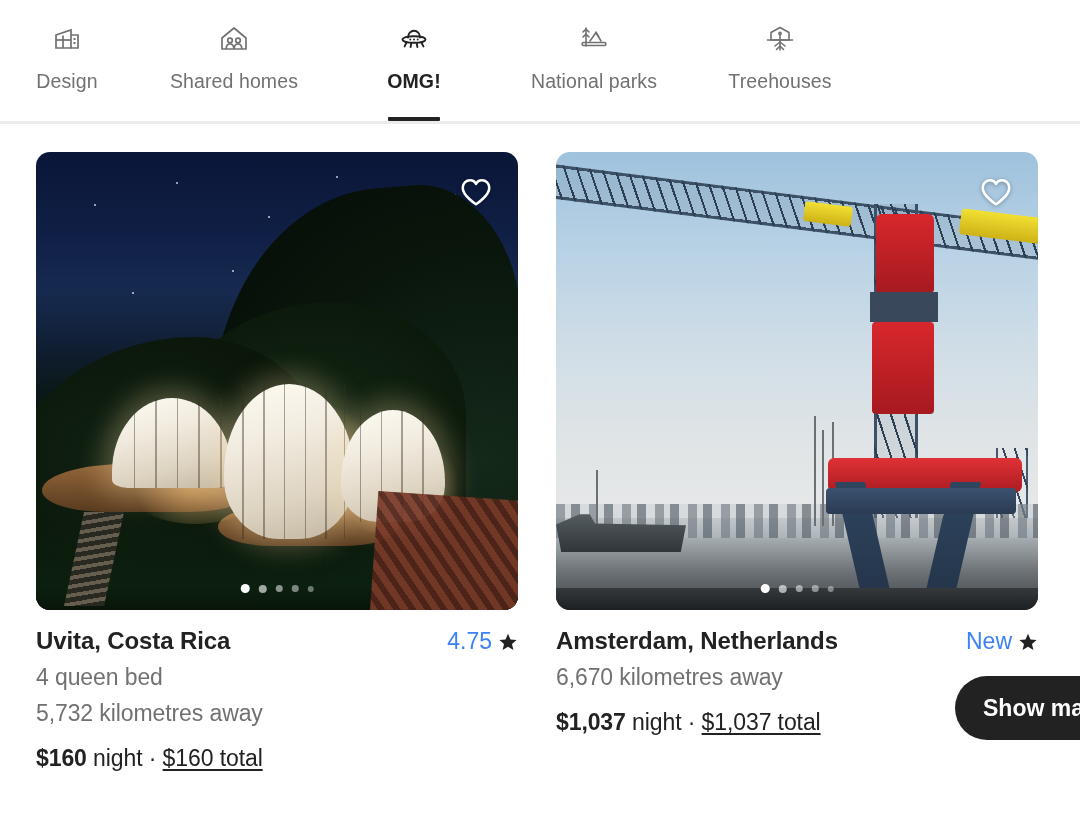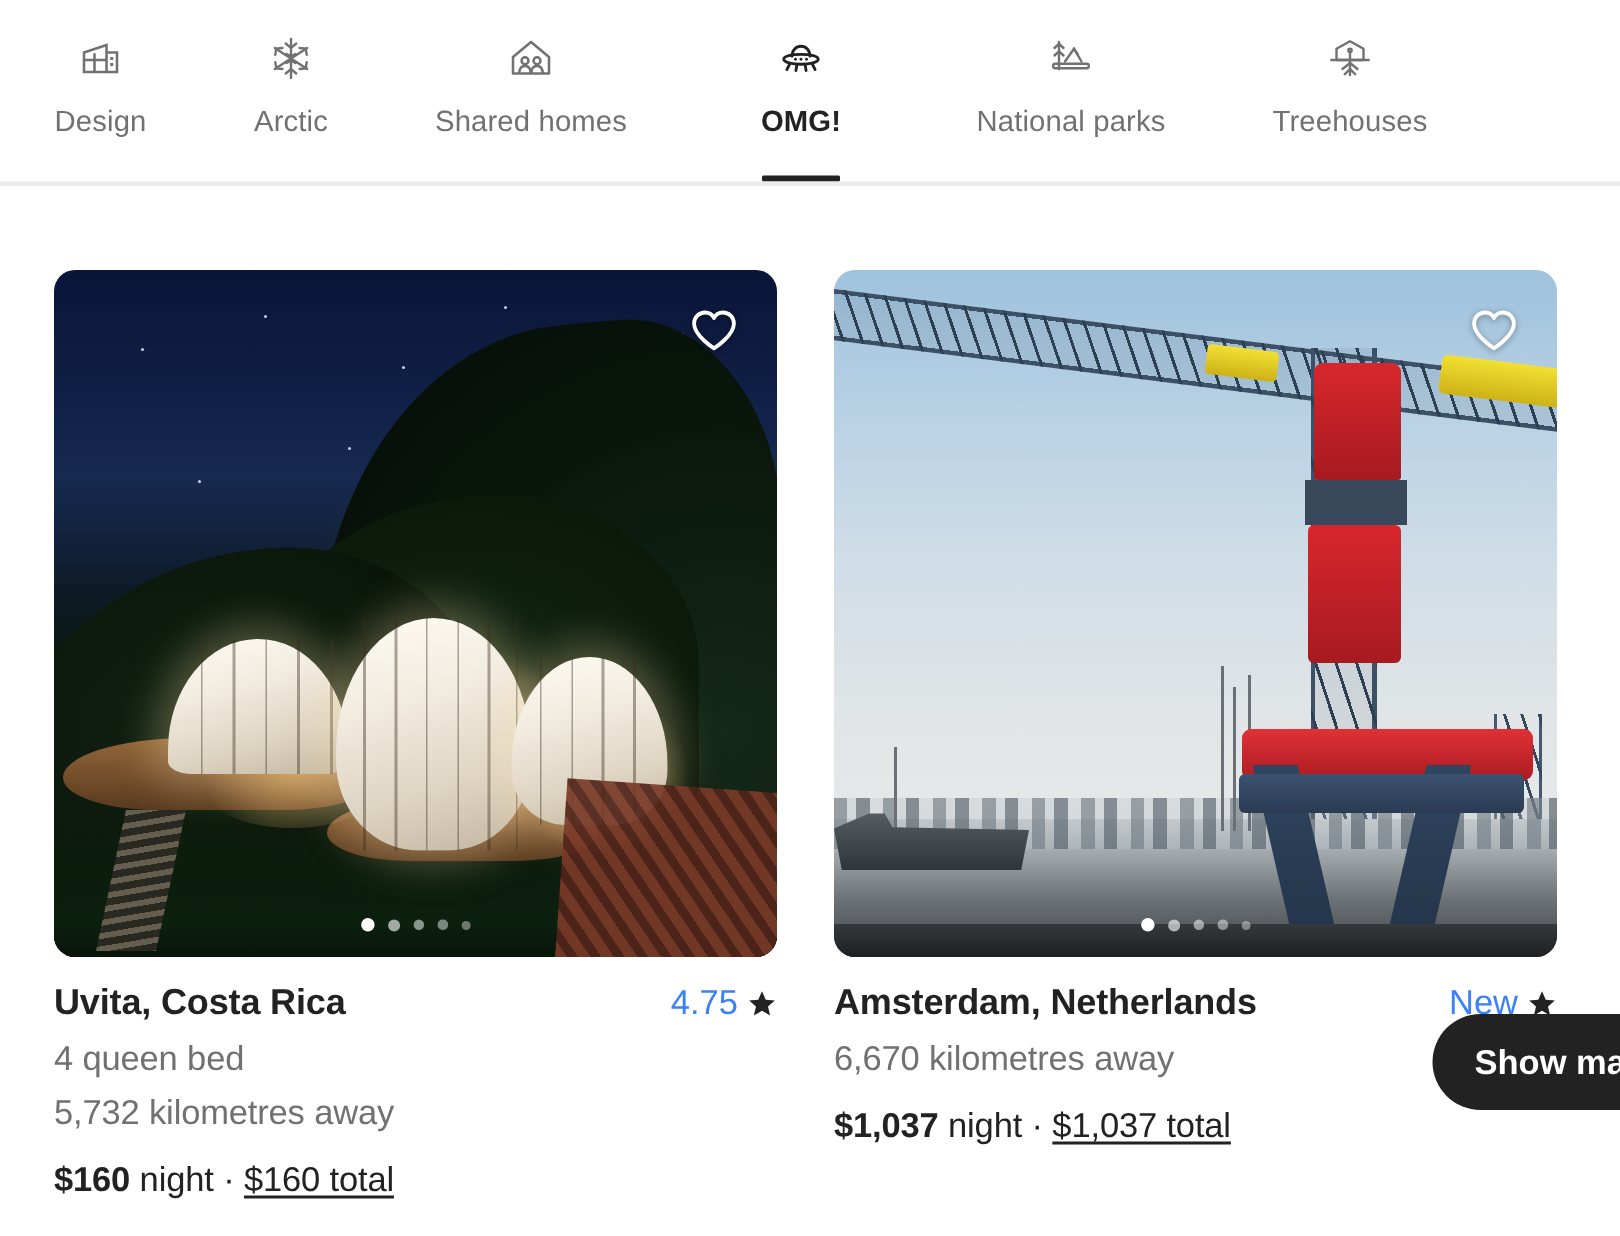--- a/index.html
+++ b/index.html
@@ -55,21 +55,20 @@
     display: none;
   }
   .cat-item.active .cat-underline { display: block; }
 
   
   #listing-grid {
     position: absolute; left: 0; top: 122px; width: 1080px; height: 526px;
     display: flex;
     padding: 30px 36px 0 36px;
     gap: 38px;
-    margin-top: 28px;
   }
   .listing-card { width: 482px; flex: 0 0 482px; position: relative; }
 
   .card-image-wrap {
     position: relative;
     width: 482px; height: 458px;
     border-radius: 14px;
     overflow: hidden;
   }
 
@@ -277,39 +276,20 @@
             <path d="M5 17 L20 17"></path>
               <path d="M12 12.5 L12 25"></path>
             <rect x="22.5" y="15" width="2" height="2" fill="currentColor" stroke="none"></rect>
             <rect x="22.5" y="19" width="2" height="2" fill="currentColor" stroke="none"></rect>
           </svg>
         </span>
         <span class="cat-label">Design</span>
 
       </div>
 
-      <div class="cat-item" style="width:120px">
-        <span class="cat-icon">
-          <svg width="32" height="32" viewBox="0 0 32 32" fill="none" stroke="currentColor" stroke-width="1.6" stroke-linecap="round">
-            <path d="M16 3 V29"></path>
-              <path d="M5.2 9 L26.8 23"></path>
-              <path d="M26.8 9 L5.2 23"></path>
-            <path d="M12.5 6 L16 9 L19.5 6"></path>
-              <path d="M12.5 26 L16 23 L19.5 26"></path>
-            <path d="M5.5 13.5 L6.2 9.4 L10.3 9"></path>
-              <path d="M26.5 18.5 L25.8 22.6 L21.7 23"></path>
-            <path d="M21.7 9 L25.8 9.4 L26.5 13.5"></path>
-              <path d="M10.3 23 L6.2 22.6 L5.5 18.5"></path>
-            <path d="M13 13 L16 14.5 L19 13"></path>
-              <path d="M13 19 L16 17.5 L19 19"></path>
-          </svg>
-        </span>
-        <span class="cat-label">Arctic</span>
-
-      </div>
 
       <div class="cat-item" style="width:200px">
         <span class="cat-icon">
           <svg width="32" height="32" viewBox="0 0 32 32" fill="none" stroke="currentColor" stroke-width="1.7">
             <path d="M4 15 L16 5 L28 15 L28 26 L4 26 Z" stroke-linejoin="round"></path>
             <circle cx="12" cy="17.5" r="2.3"></circle>
               <circle cx="20" cy="17.5" r="2.3"></circle>
             <path d="M8.2 26 C8.2 22.4 9.9 21 12 21 C14.1 21 15.8 22.4 15.8 26"></path>
             <path d="M16.2 26 C16.2 22.4 17.9 21 20 21 C22.1 21 23.8 22.4 23.8 26"></path>
           </svg>

